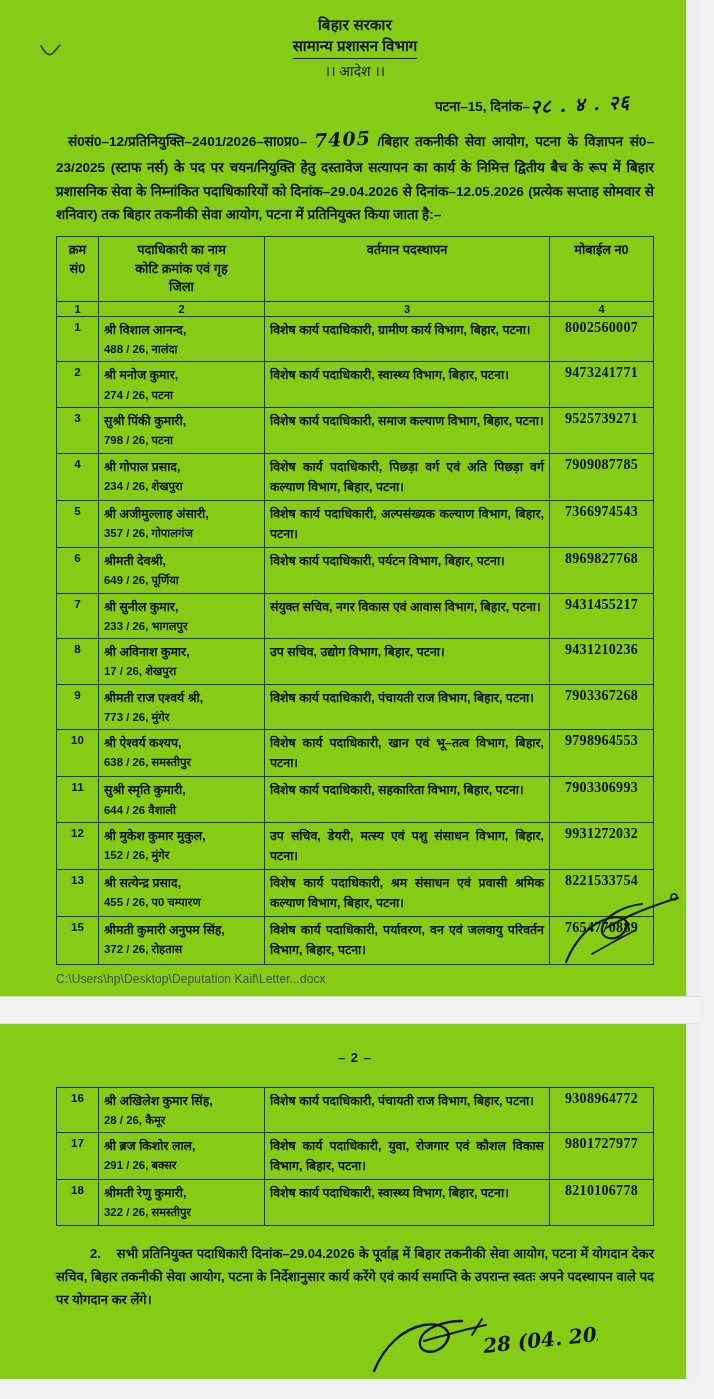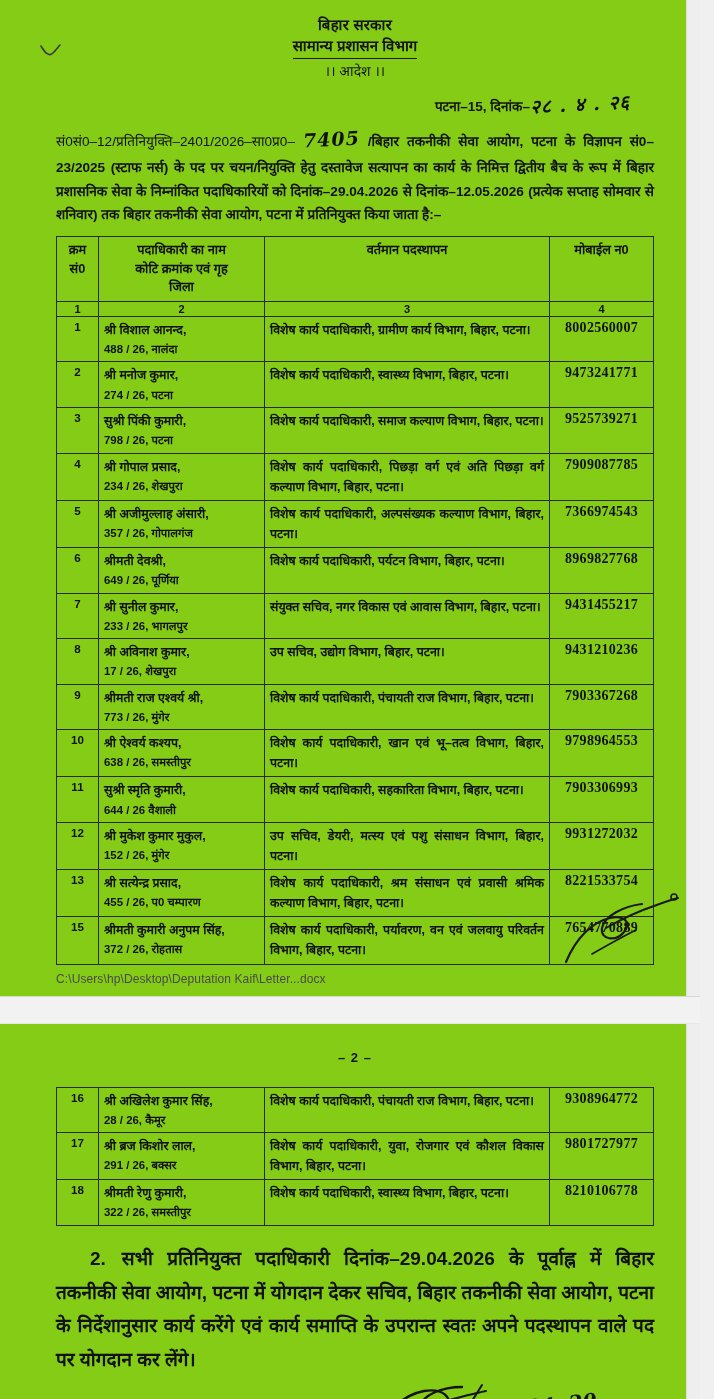--- a/index.html
+++ b/index.html
@@ -105,21 +105,21 @@
 
   
   .ref-para {
     font-size: 13.6px;
     color: #121212;
     line-height: 1.72;
     text-align: justify;
     margin-top: 6px;
     font-weight: 600;
   }
-  .ref-para .refno { font-weight: normal; }
+  .ref-para .refno { font-weight: bold; margin-left: 12px; }
 
   
   table.officers {
     width: 100%;
     border-collapse: collapse;
     margin-top: 10px;
     font-size: 12.4px;
     color: #121212;
   }
   table.officers th,
@@ -186,21 +186,21 @@
   .page-num {
     text-align: center;
     font-size: 13px;
     font-weight: bold;
     color: #151515;
     padding-top: 26px;
     padding-bottom: 12px;
     letter-spacing: 1px;
   }
   .closing-para {
-    font-size: 19px;
+    font-size: 13px;
     color: #121212;
     line-height: 1.78;
     text-align: justify;
     margin-top: 16px;
     font-weight: 600;
   }
   .closing-para .numlead {
     font-weight: bold;
     margin-left: 34px;
     margin-right: 16px;

